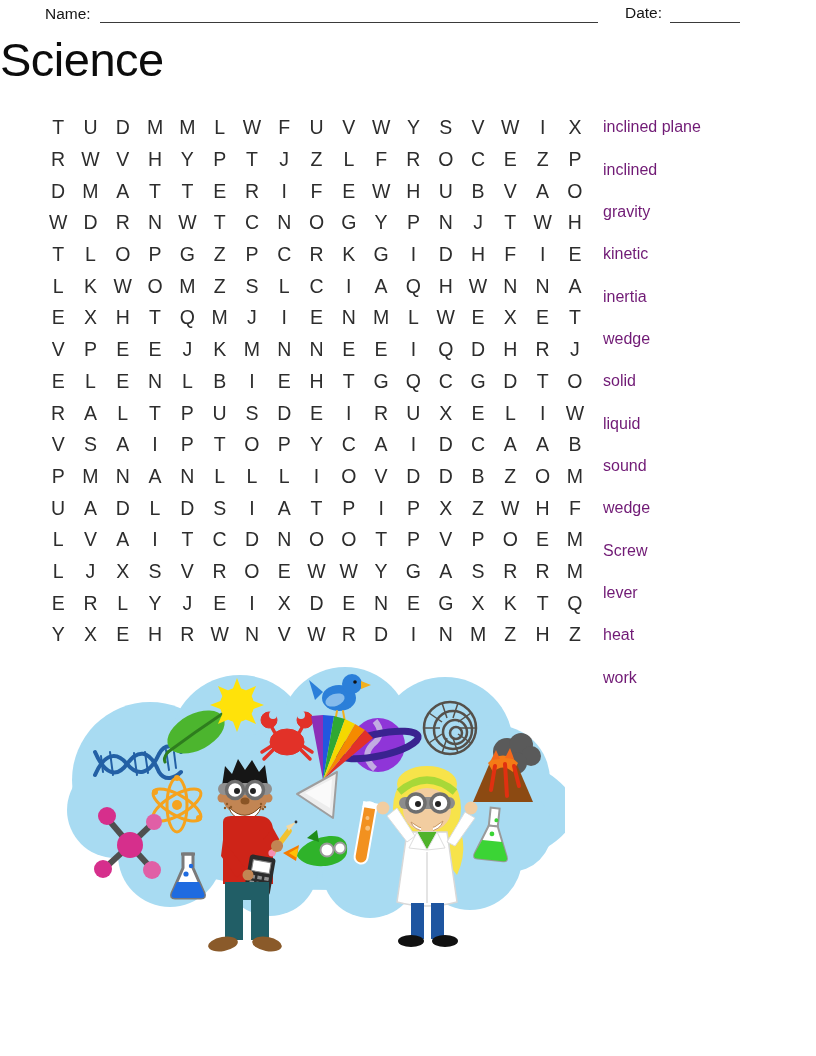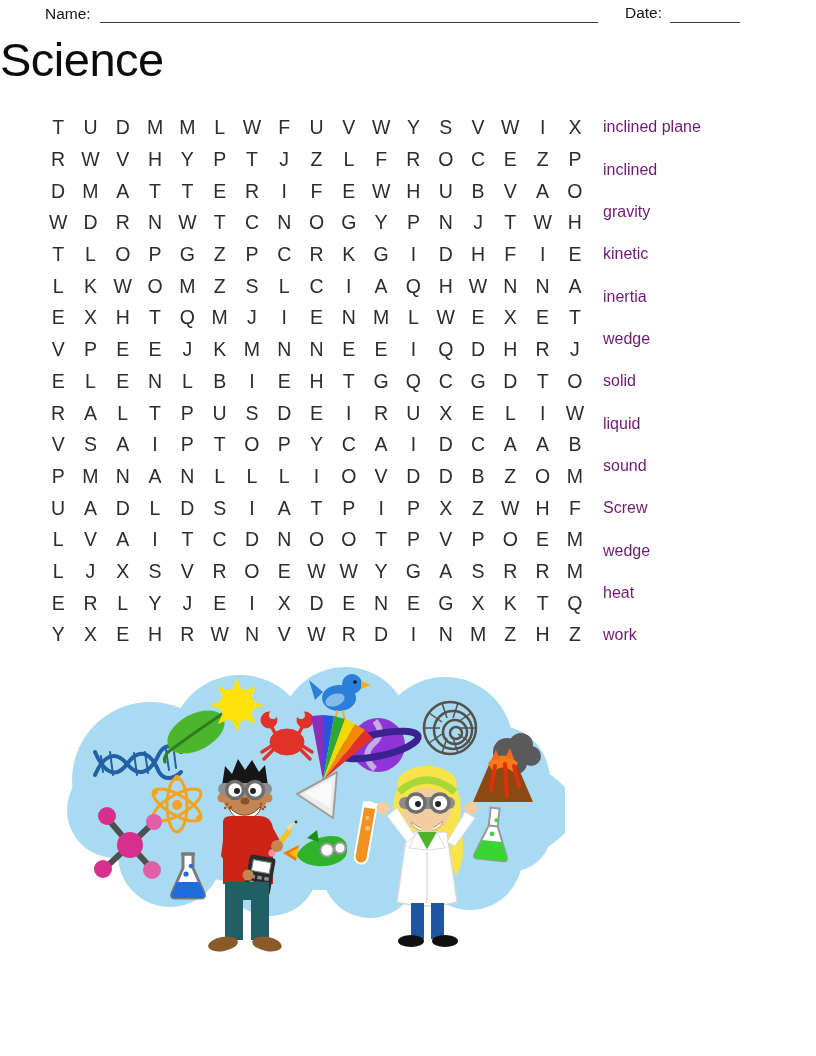--- a/index.html
+++ b/index.html
@@ -330,22 +330,23 @@
   <ul class="words">
       <li>inclined plane</li>
       <li>inclined</li>
       <li>gravity</li>
       <li>kinetic</li>
       <li>inertia</li>
       <li>wedge</li>
       <li>solid</li>
       <li>liquid</li>
       <li>sound</li>
+      <li>wedge</li>
       <li>Screw</li>
-      <li>wedge</li>
+      <li>lever</li>
       <li>heat</li>
       <li>work</li>
     </ul>
 
   <svg class="illus" width="510" height="300" viewBox="0 0 510 300">
 
     <g fill="#A8DBF2">
       <circle cx="95" cy="120" r="78"></circle>
         <circle cx="185" cy="85" r="70"></circle>
       <circle cx="290" cy="72" r="65"></circle>

